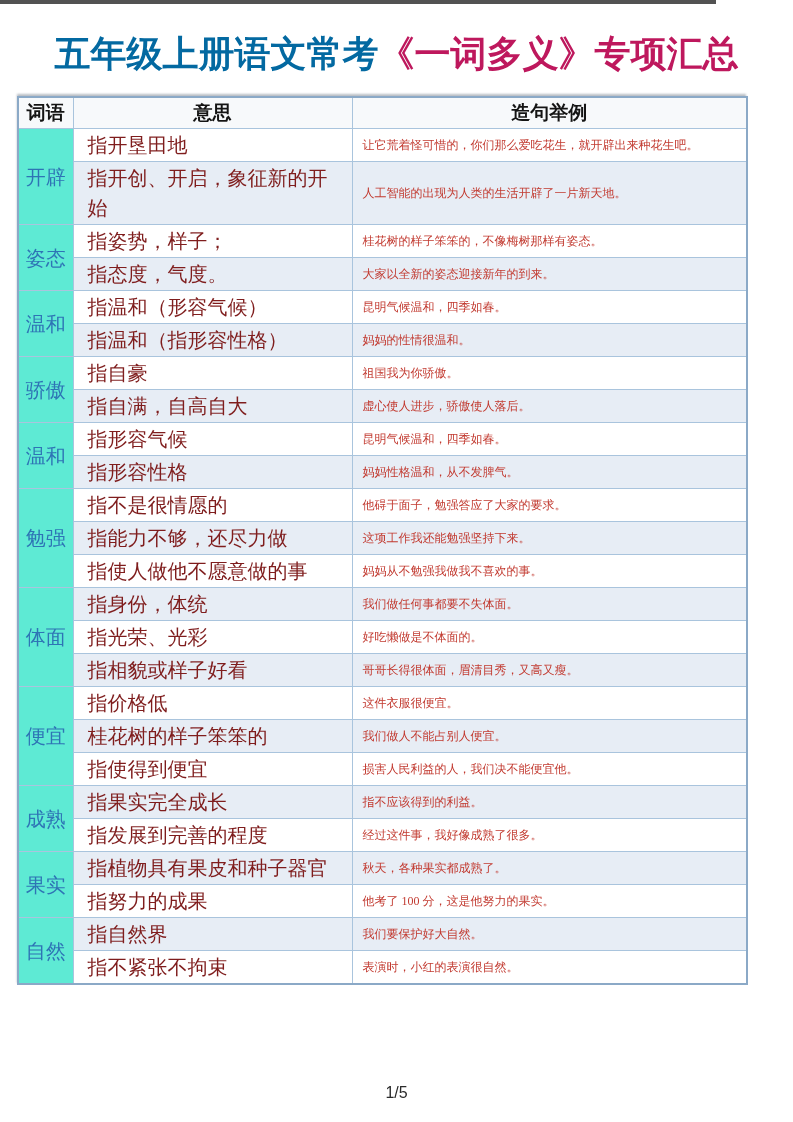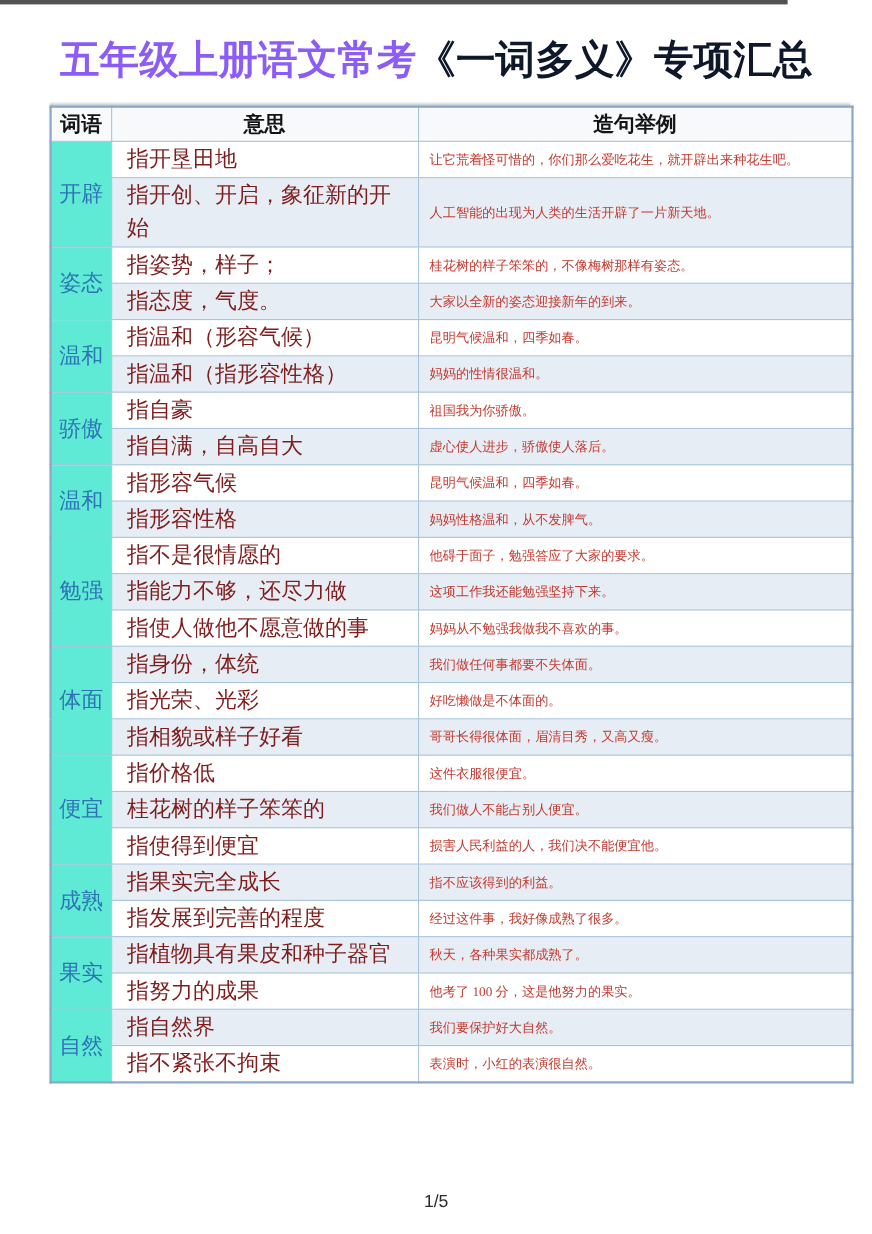--- a/index.html
+++ b/index.html
@@ -17,24 +17,24 @@
   }
   .title{
     position:absolute;top:30px;left:0;
     width:100%;
     text-align:center;
     font-size:36px;
     font-weight:bold;
     letter-spacing:0px;
     white-space:nowrap;
   }
-  .title .t-black{color:#8b5cf6;}
-  .title .t-red{color:#0f172a;}
+  .title .t-black{color:#0369a1;}
+  .title .t-red{color:#be185d;}
   .table-wrap{
-    position:absolute;left:45px;top:96px;width:729px;
+    position:absolute;left:17px;top:96px;width:729px;
     box-shadow:0 -2px 2px rgba(100,110,125,0.45);
   }
   table{
     width:100%;
     border-collapse:collapse;
     table-layout:fixed;
   }
   table,td,th{border:1px solid #a9c4dd;}
   table{border:2px solid #8ba9c7;}
   th{

